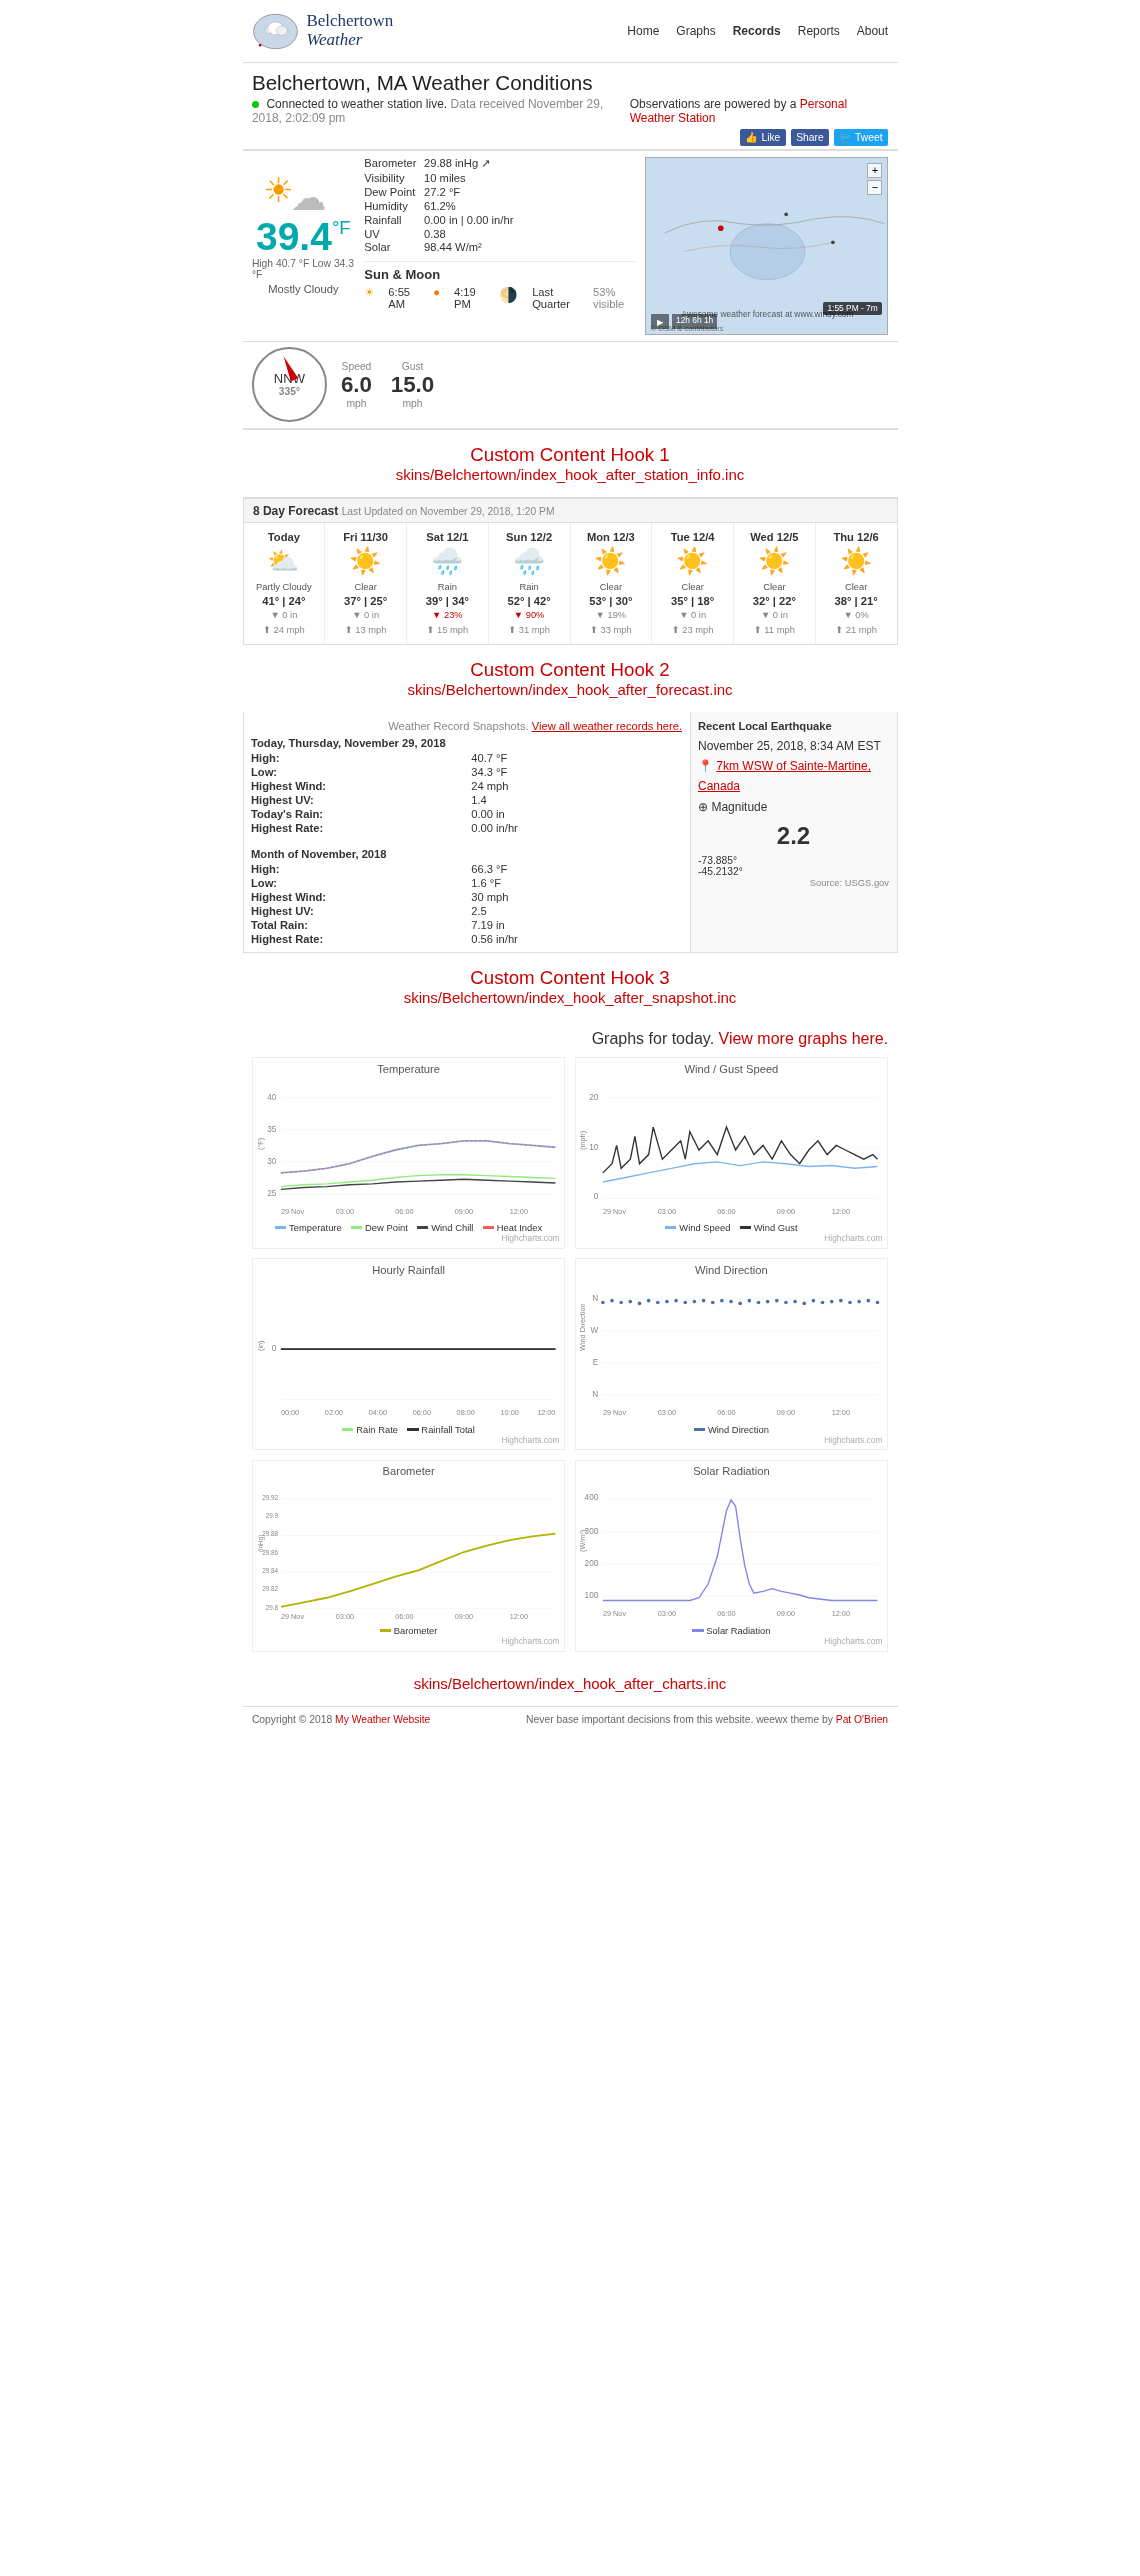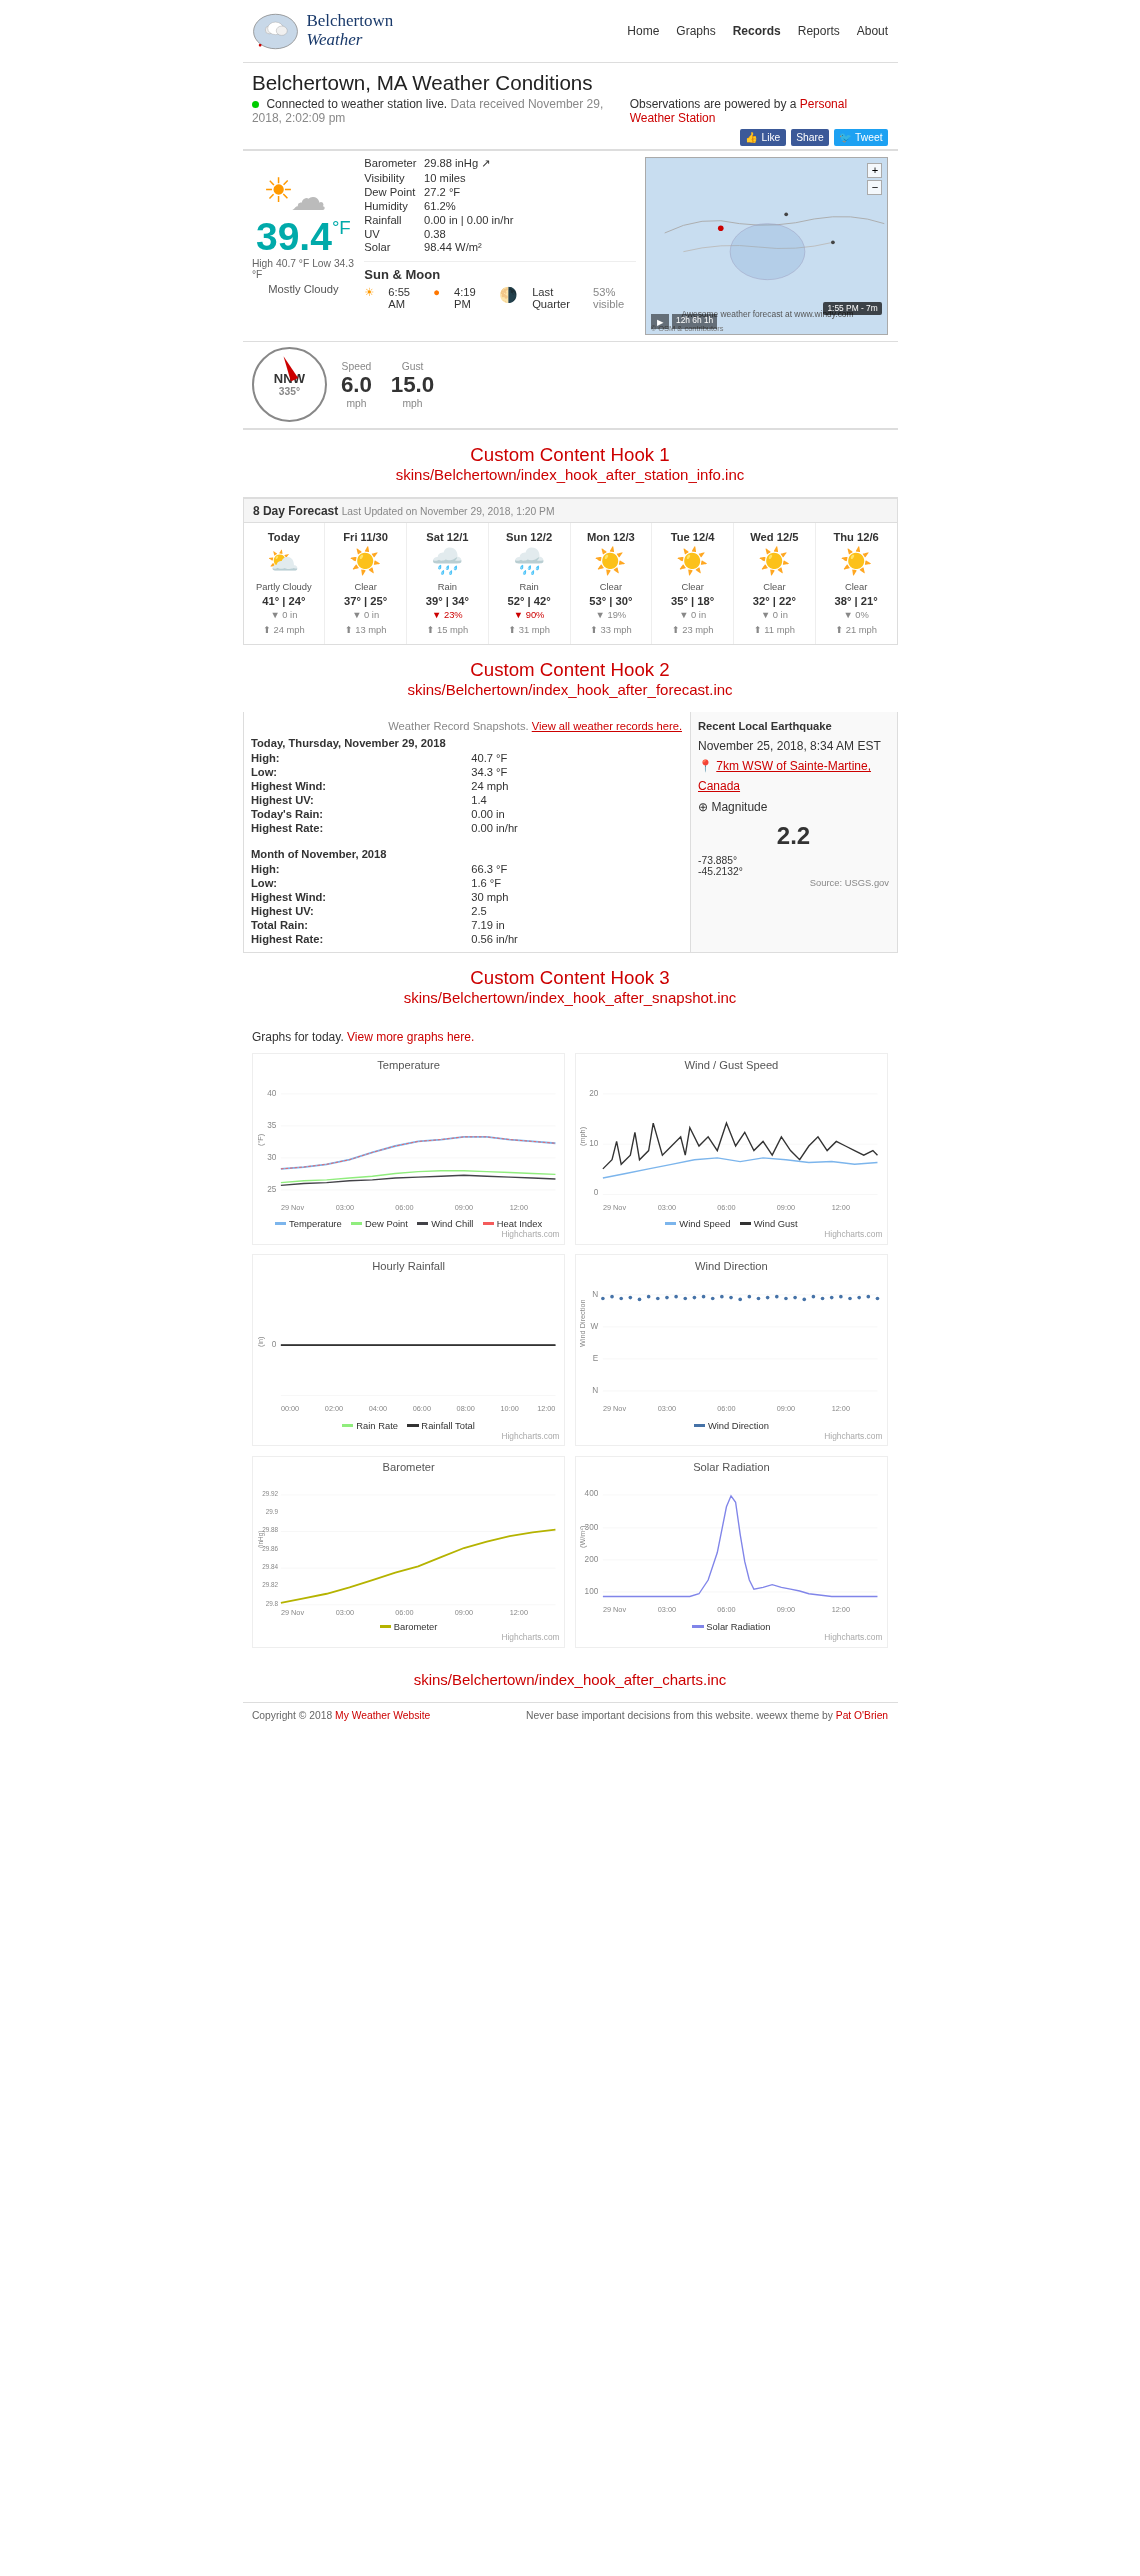--- a/index.html
+++ b/index.html
@@ -64,21 +64,21 @@
     .records-title a { color: #c00; }
     .records-date { font-weight: bold; font-size: 11.2px; margin-bottom: 3.7px; }
     .records-grid { display: grid; grid-template-columns: 1fr 1fr; gap: 1.9px 9.4px; font-size: 11.2px; }
     .eq-title { font-size: 11.2px; font-weight: bold; margin-bottom: 3.7px; }
     .eq-detail { font-size: 12px; line-height: 1.7; }
     .eq-mag { text-align: center; margin-top: 4.7px; }
     .eq-source { font-size: 9.4px; color: #888; text-align: right; }
 
     
     .graphs-section { padding: 9.4px; }
-    .graphs-title { text-align: left; font-size: 12px; margin-bottom: 9.4px; }
+    .graphs-title { text-align: right; font-size: 16px; margin-bottom: 9.4px; }
     .graphs-title a { color: #c00; text-decoration: none; }
     .charts-grid { display: grid; grid-template-columns: 1fr 1fr; gap: 9.4px; }
     .chart-container { border: 0.9px solid #eee; padding: 4.7px; }
     .chart-title { text-align: center; font-size: 11.2px; color: #555; margin-bottom: 4.7px; }
     .chart-area { height: 140px; position: relative; }
     .chart-legend { display: flex; gap: 9.4px; justify-content: center; flex-wrap: wrap; font-size: 9.4px; margin-top: 2.8px; }
     .legend-item { display: flex; align-items: center; gap: 2.8px; }
     .legend-dot { width: 11.2px; height: 2.8px; display: inline-block; }
     .highcharts-credit { font-size: 8.4px; color: #aaa; text-align: right; }
 
@@ -216,21 +216,21 @@
         <button style="background:rgba(255,255,255,0.8);border:0.9px solid #aaa;width:15px;height:15px;font-size:11.2px;cursor:pointer;padding:0;line-height:1;">−</button>
       </div>
     </div>
   </div>
 </div>
 
 <div class="wind-panel">
   <div class="compass">
     <div style="position:absolute;top:5.6px;left:50%;transform:translateX(-50%) rotate(-25deg);width:0;height:0;border-left:4.7px solid transparent;border-right:4.7px solid transparent;border-bottom:26px solid #c00;"></div>
     <div class="compass-label">
-      <div style="font-weight:bold;font-size:13px;">NNW</div>
+      <div style="font-weight:normal;font-size:13px;">NNW</div>
       <div style="font-size:10.3px;color:#888;">335°</div>
     </div>
   </div>
   <div class="wind-values">
     <div class="wind-val">
       <div style="font-size:10.3px;color:#888;">Speed</div>
       <div style="font-size:22.4px;font-weight:bold;">6.0</div>
       <div style="font-size:10.3px;color:#888;">mph</div>
     </div>
     <div class="wind-val">

